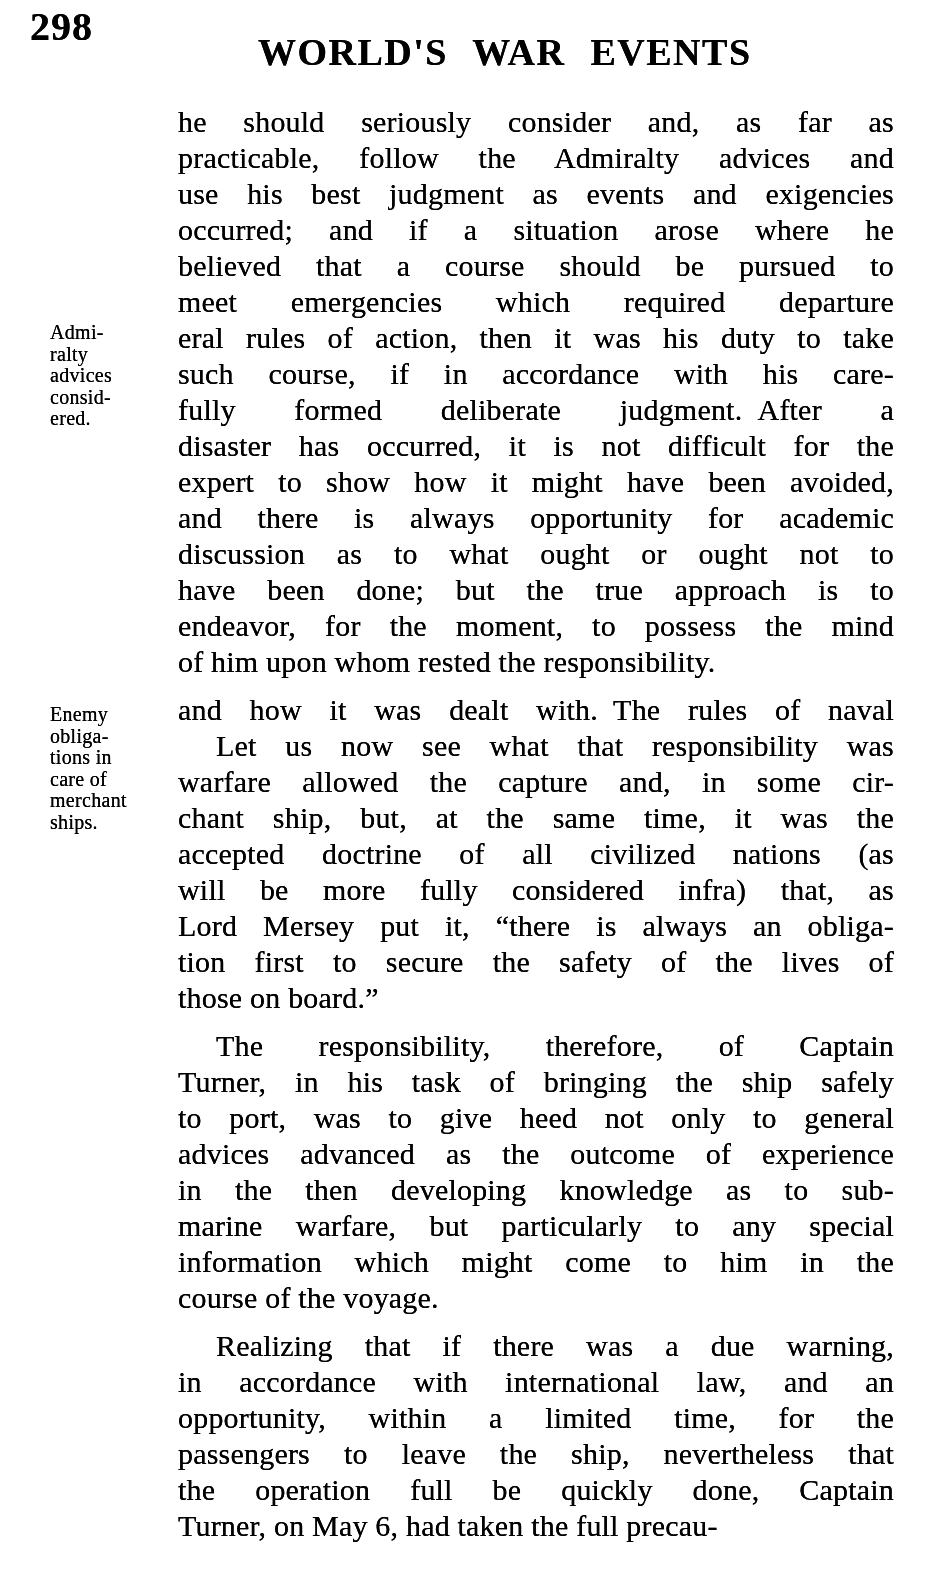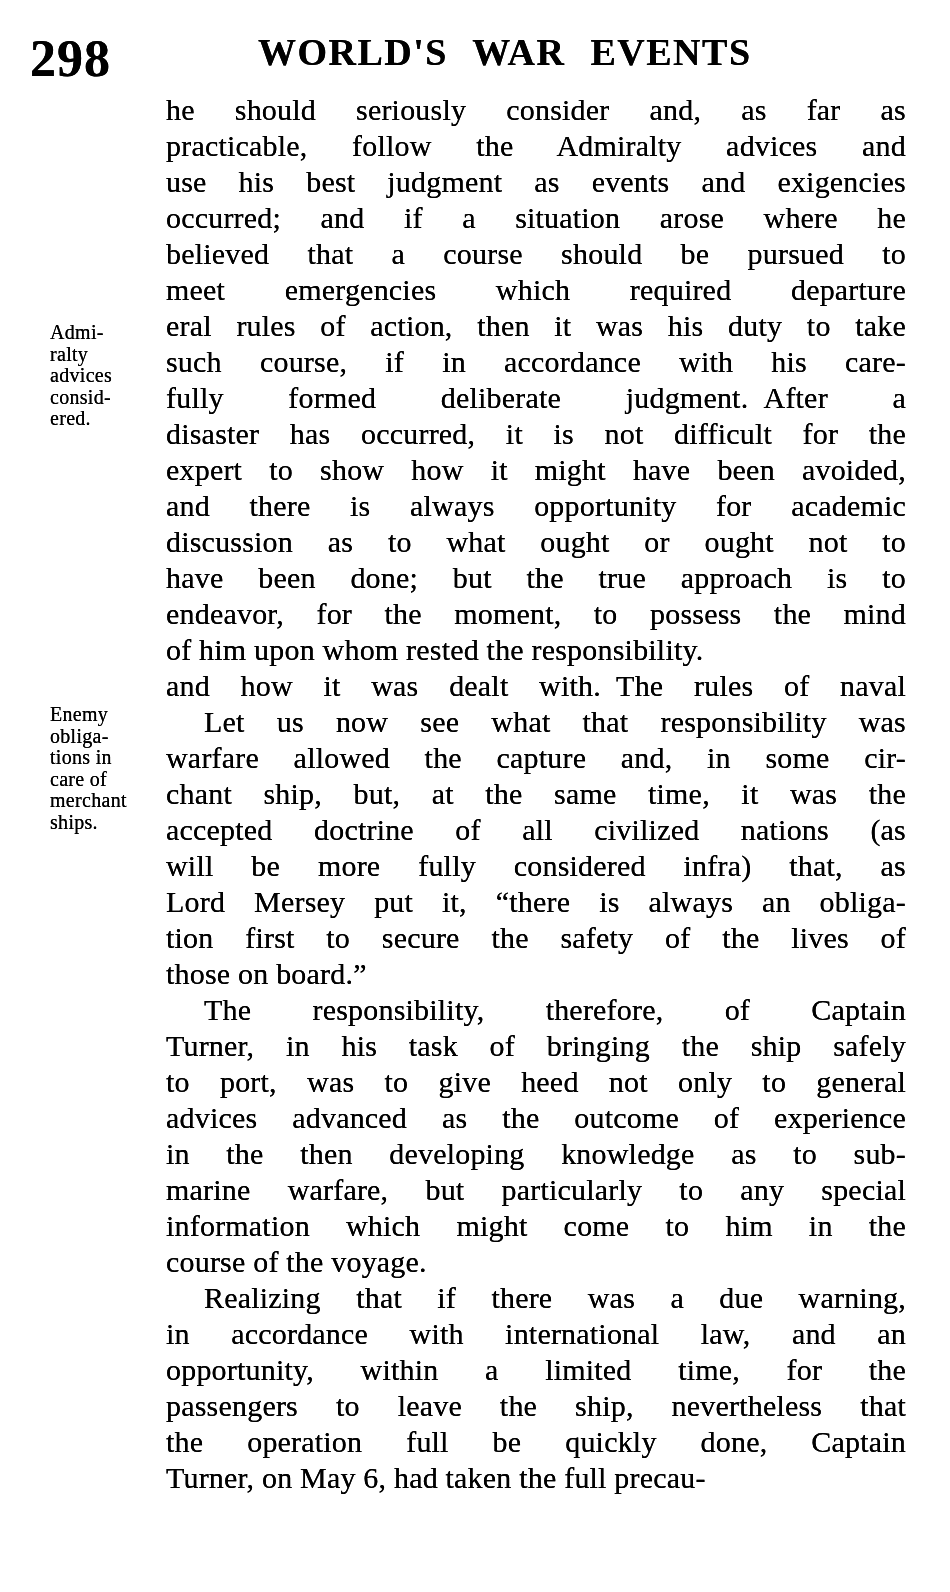--- a/index.html
+++ b/index.html
@@ -13,22 +13,22 @@
     height: 1592px;
     background: #ffffff;
     color: #000000;
     font-family: "Liberation Serif", serif;
     overflow: hidden;
     text-shadow: 0 0 0.5px currentColor; 
   }
   .page-number {
     position: absolute;
     left: 30px;
-    top: 38px;
-    font-size: 52px;
+    top: 6px;
+    font-size: 40px;
     line-height: 42px;
     font-weight: 700;
     letter-spacing: 1px;
   }
   .running-title {
     position: absolute;
     left: 250px;
     top: 24px;
     margin: 8px;
     font-size: 38px;
@@ -53,21 +53,21 @@
     line-height: 21.5px;
     letter-spacing: 0.3px;
   }
   .note-line { white-space: nowrap; }
   .body-text {
     position: absolute;
     left: 166px;
     top: 92px;
     width: 740px;
   }
-  .paragraph { margin: 0; }
+  .paragraph { margin: 12px; }
   .line {
     height: 36px;
     font-size: 30px;
     line-height: 36px;
     text-align: justify;
     text-align-last: justify;
     text-justify: inter-word;
     letter-spacing: 0.2px;
   }
   .line.last {

